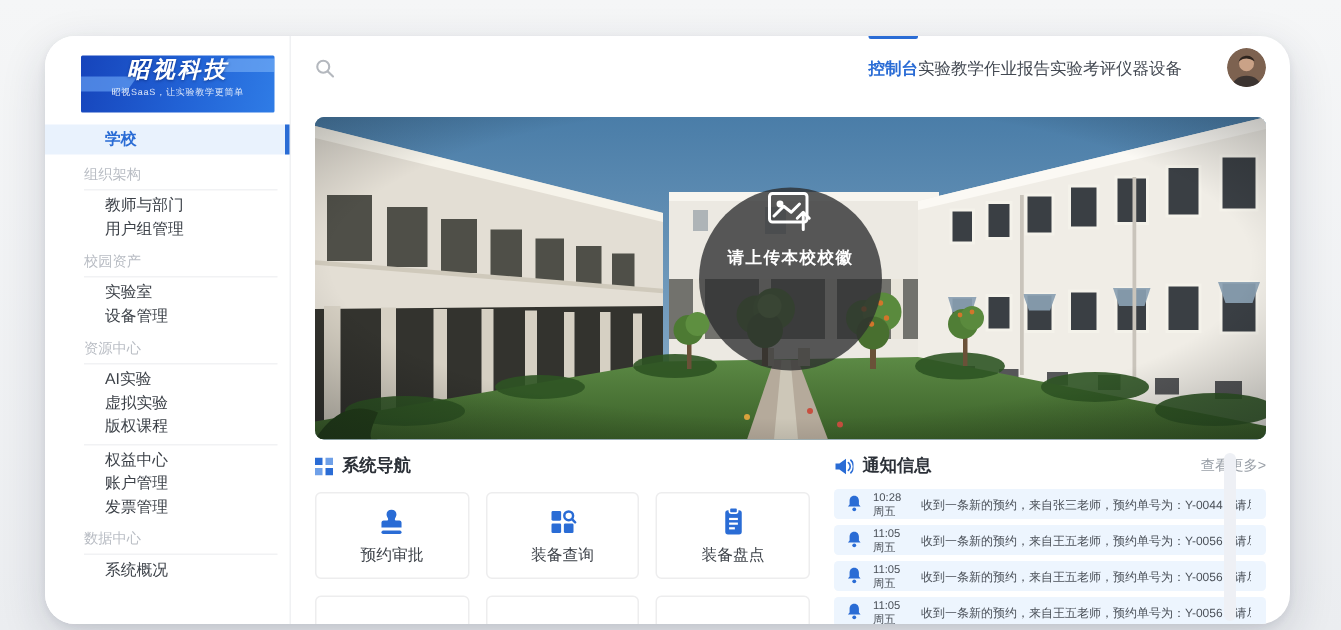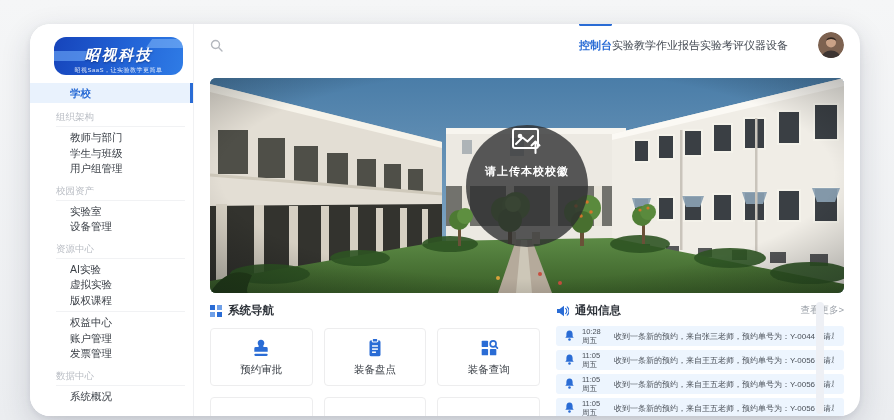--- a/index.html
+++ b/index.html
@@ -11,23 +11,23 @@
   }
   .window {
     position:absolute; left:30px; top:24px; right:34px; bottom:4px;
     background:#fff; border-radius:20px;
     box-shadow:0 10px 30px rgba(30,40,60,.16), 0 2px 6px rgba(30,40,60,.08);
     display:flex; overflow:hidden;
   }
   
   .sidebar { width:164px; flex:0 0 164px; border-right:1px solid #f0f1f3; background:#fff; }
   .logo-box {
-    margin:13px 10px 8px 24px; height:38px; border-radius:12px; position:relative; overflow:hidden;
+    margin:13px 10px 8px 24px; height:38px; border-radius:1px; position:relative; overflow:hidden;
     background:linear-gradient(105deg,#1644bb 0%,#2263d6 55%,#2f7ce6 100%);
-    display:flex; flex-direction:column; align-items:center; justify-content:flex-end;
+    display:flex; flex-direction:column; align-items:center; justify-content:flex-start;
   }
   .logo-box::before { content:""; position:absolute; left:-18px; top:14px; width:52px; height:10px;
     background:rgba(120,180,255,.55); transform:skewX(-35deg); }
   .logo-box::after { content:""; position:absolute; right:-14px; top:2px; width:48px; height:9px;
     background:rgba(150,200,255,.45); transform:skewX(-35deg); }
   .logo-title { color:#fff; font-weight:bold; font-size:15px; letter-spacing:2px;
     font-style:italic; text-shadow:0 1px 2px rgba(0,20,80,.5); z-index:1; }
   .logo-tagline { color:rgba(255,255,255,.85); font-size:6px; letter-spacing:.5px; z-index:1; margin-top:1px; }
   .side-item {
     height:15.5px; line-height:15.5px; font-size:10.5px; color:#3c4148;
@@ -96,21 +96,20 @@
     <div class="logo-box">
       <div class="logo-title">昭视科技</div>
       <div class="logo-tagline">昭视SaaS，让实验教学更简单</div>
     </div>
 
     <div class="side-item active">学校</div>
 
     <div class="side-header">组织架构</div>
     <div class="side-divider"></div>
     <div class="side-item">教师与部门</div>
-    <div class="side-item">学生与班级</div>
     <div class="side-item">用户组管理</div>
 
     <div class="side-header">校园资产</div>
     <div class="side-divider"></div>
     <div class="side-item">实验室</div>
     <div class="side-item">设备管理</div>
 
     <div class="side-header">资源中心</div>
     <div class="side-divider"></div>
     <div class="side-item">AI实验</div>
@@ -307,37 +306,37 @@
         <div class="cards">
           <div class="card">
             <svg width="22" height="21" viewBox="0 0 24 21">
               <path d="M12 1c-2.2 0-3.6 1.5-3.6 3.4 0 1.3.6 2.1 1 2.9.3.7.2 1.5-.5 1.5H6.3A1.6 1.6 0 0 0 4.7 10.4V14h14.6v-3.6a1.6 1.6 0 0 0-1.6-1.6h-2.6c-.7 0-.8-.8-.5-1.5.4-.8 1-1.6 1-2.9C15.6 2.5 14.2 1 12 1z" fill="#2a6cd5"></path>
               <rect x="4.7" y="16.2" width="14.6" height="2.4" rx="1.2" fill="#2a6cd5"></rect>
             </svg>
             <span class="lbl">预约审批</span>
           </div>
           <div class="card">
             <svg width="22" height="22" viewBox="0 0 24 24">
+              <rect x="4" y="4" width="7" height="7" rx="1" fill="#2a6cd5"></rect>
+              <rect x="4" y="13" width="7" height="7" rx="1" fill="#2a6cd5"></rect>
+              <rect x="13" y="13" width="7" height="7" rx="1" fill="#2a6cd5"></rect>
+              <circle cx="16.5" cy="7.5" r="3.2" fill="none" stroke="#2a6cd5" stroke-width="1.8"></circle>
+              <line x1="18.9" y1="9.9" x2="21.2" y2="12.2" stroke="#2a6cd5" stroke-width="1.8" stroke-linecap="round"></line>
+            </svg>
+            <span class="lbl">装备查询</span>
+          </div>
+          <div class="card">
+            <svg width="22" height="22" viewBox="0 0 24 24">
               <rect x="6" y="3.5" width="12" height="17.5" rx="2" fill="#2a6cd5"></rect>
               <rect x="9" y="1.5" width="6" height="4" rx="1.2" fill="#2a6cd5" stroke="#fff" stroke-width="1.2"></rect>
               <rect x="8.8" y="9" width="6.4" height="1.6" fill="#fff"></rect>
               <rect x="8.8" y="12.4" width="6.4" height="1.6" fill="#fff"></rect>
               <rect x="8.8" y="15.8" width="4.2" height="1.6" fill="#fff"></rect>
             </svg>
             <span class="lbl">装备盘点</span>
-          </div>
-          <div class="card">
-            <svg width="22" height="22" viewBox="0 0 24 24">
-              <rect x="4" y="4" width="7" height="7" rx="1" fill="#2a6cd5"></rect>
-              <rect x="4" y="13" width="7" height="7" rx="1" fill="#2a6cd5"></rect>
-              <rect x="13" y="13" width="7" height="7" rx="1" fill="#2a6cd5"></rect>
-              <circle cx="16.5" cy="7.5" r="3.2" fill="none" stroke="#2a6cd5" stroke-width="1.8"></circle>
-              <line x1="18.9" y1="9.9" x2="21.2" y2="12.2" stroke="#2a6cd5" stroke-width="1.8" stroke-linecap="round"></line>
-            </svg>
-            <span class="lbl">装备查询</span>
           </div>
         </div>
         <div class="cards row2">
           <div class="card">
             <svg width="22" height="22" viewBox="0 0 24 24">
               <rect x="3" y="4" width="18" height="12" rx="1.5" fill="#2a6cd5"></rect>
               <rect x="9" y="18" width="6" height="2" fill="#2a6cd5"></rect>
             </svg>
           </div>
           <div class="card">

